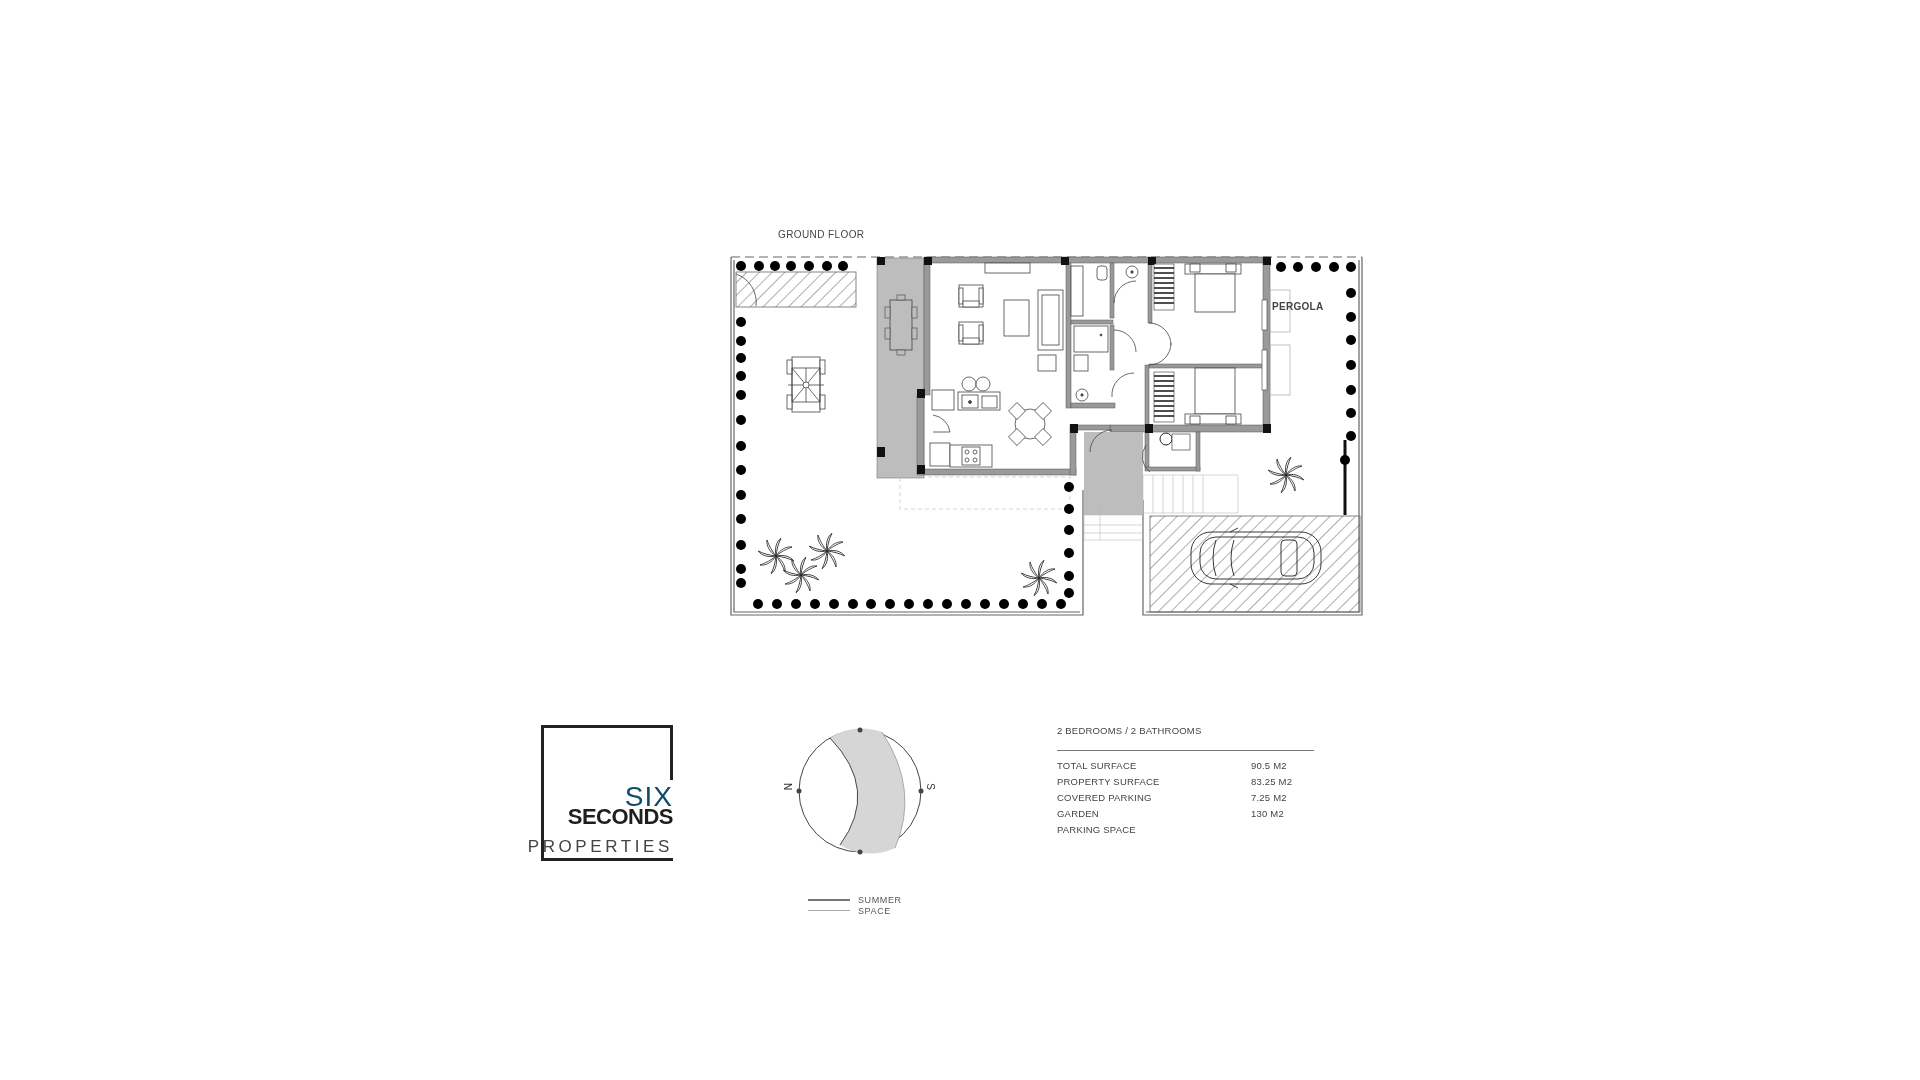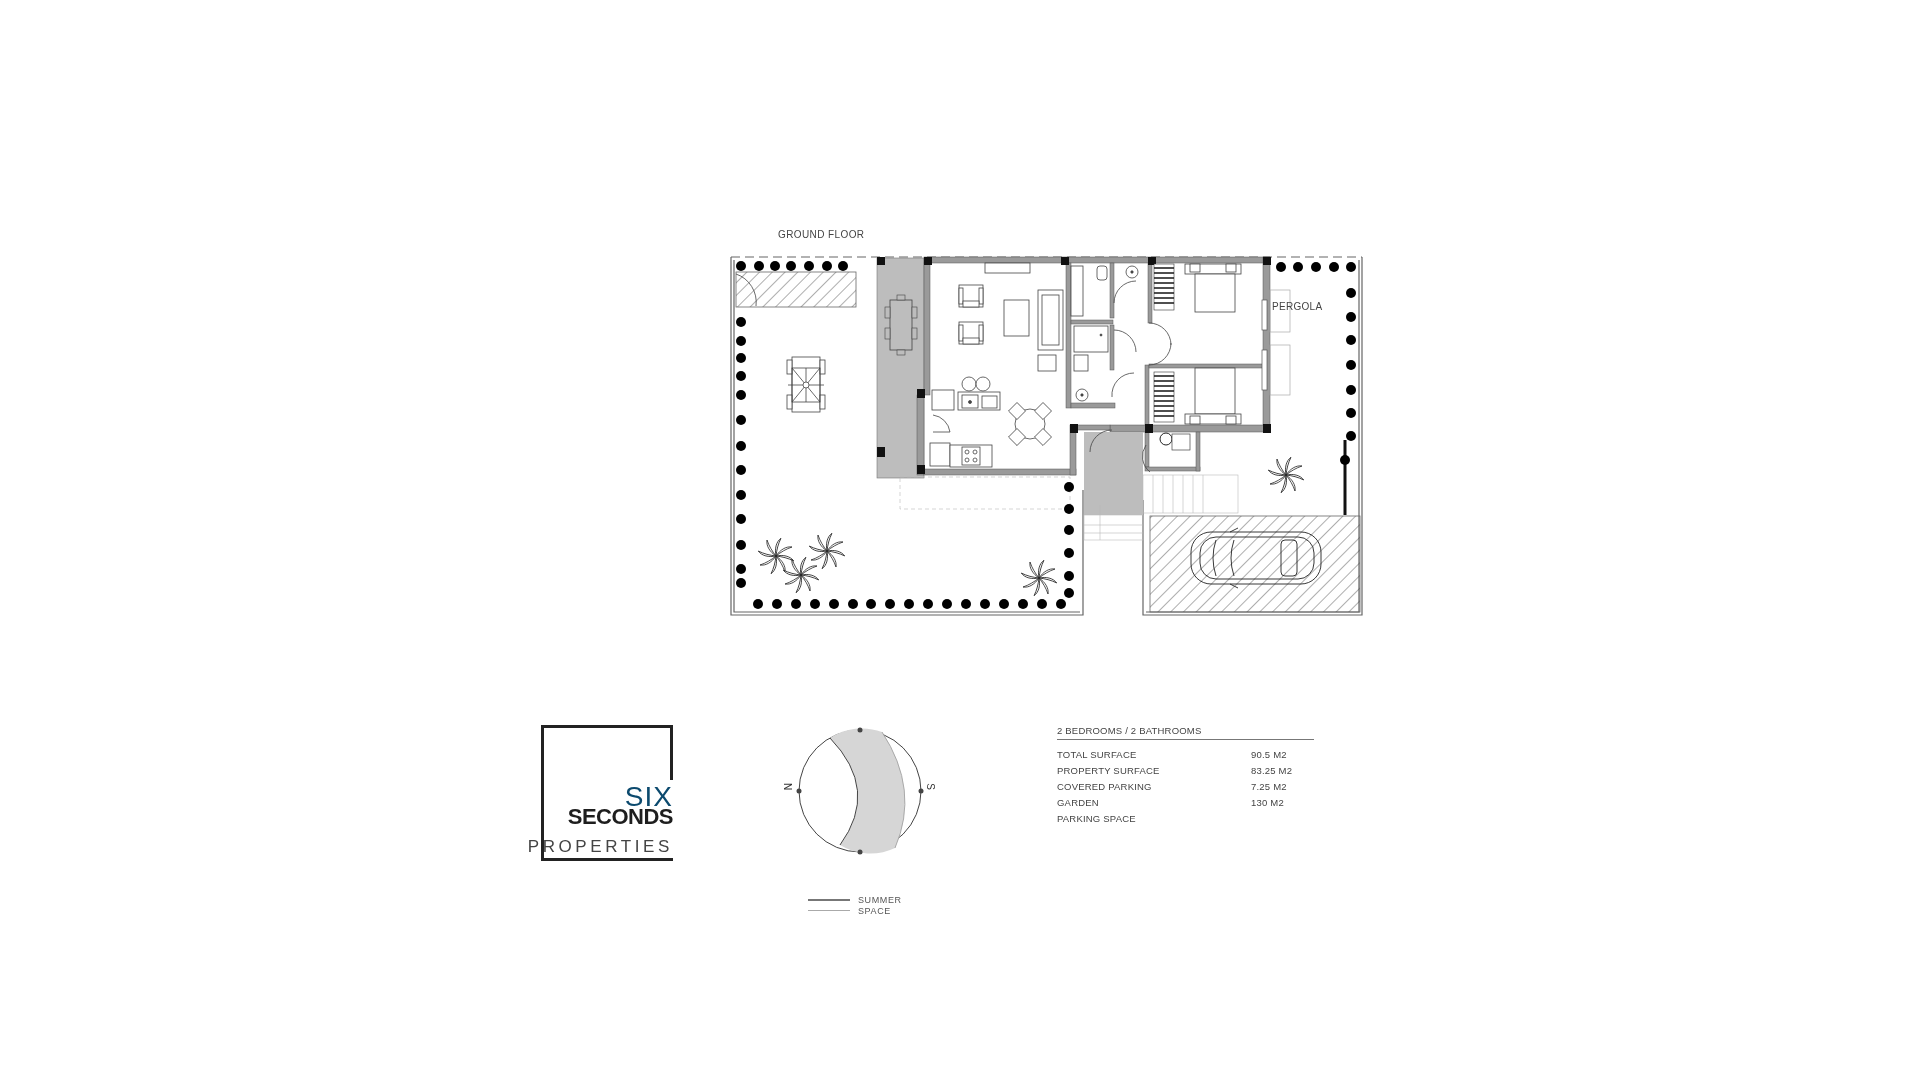--- a/index.html
+++ b/index.html
@@ -1,42 +1,42 @@
 <!DOCTYPE html>
 <html><head>
 <meta charset="utf-8">
 <style>
   html, body { margin:0; padding:0; background:#ffffff; }
   body { width:1920px; height:1080px; position:relative; overflow:hidden;
          font-family:"Liberation Sans", "DejaVu Sans", sans-serif; color:#333; }
   .abs { position:absolute; }
   .plan-title { left:753px; top:229px; font-size:10px; letter-spacing:0.4px; color:#444;margin-left:25px; }
   #plan { position:absolute; left:0; top:0; width:1920px; height:1080px; }
-  .pergola-label { left:1272px; top:301px; font-size:10px; color:#444; letter-spacing:0.3px; }
+  .pergola-label { left:1272px; top:301px; font-size:10px; color:#444; letter-spacing:0.3px;font-weight:bold; }
 
   
   .logo { left:541px; top:725px; width:134px; height:136px; }
   .logo .box-top { position:absolute; left:0; top:0; width:132px; height:3px; background:#222; }
   .logo .box-left { position:absolute; left:0; top:0; width:3px; height:136px; background:#222; }
   .logo .box-bottom { position:absolute; left:0; bottom:0; width:132px; height:3px; background:#222; }
   .logo .box-right { position:absolute; left:129px; top:0; width:3px; height:55px; background:#222; }
   .logo .six { position:absolute; right:2px; top:56px; font-size:28px; color:#0c4a6e; letter-spacing:1px; }
   .logo .seconds { position:absolute; right:2px; top:79px; font-size:22px; font-weight:bold; color:#1e1e1e; letter-spacing:-0.5px; }
   .logo .properties { position:absolute; right:2px; top:112px; font-size:17px; color:#444; letter-spacing:3.6px; }
 
   
   .legend { left:808px; top:858px; font-size:9px; color:#555; letter-spacing:0.6px;margin-top:36px; }
   .legend .row { display:flex; align-items:center; height:11px; }
   .legend .line { width:42px; margin-right:8px; }
   .legend .summer { height:2px; background:#777; }
   .legend .winter { height:1px; background:#aaa; }
 
   
   .table { left:1057px; top:725px; width:258px; font-size:9.5px; color:#444; letter-spacing:0.2px; }
-  .table .header { padding-bottom:3px; border-bottom:1px solid #777; margin-bottom:6px; width:257px; }
+  .table .header { padding-bottom:14px; border-bottom:1px solid #777; margin-bottom:6px; width:257px; }
   .table .trow { display:flex; height:16px; align-items:center; }
   .table .tlabel { width:194px; }
 </style>
 </head>
 <body>
 
 <div class="abs plan-title">GROUND FLOOR</div>
 
 <svg id="plan" viewBox="0 0 1920 1080" xmlns="http://www.w3.org/2000/svg">
   <defs>

